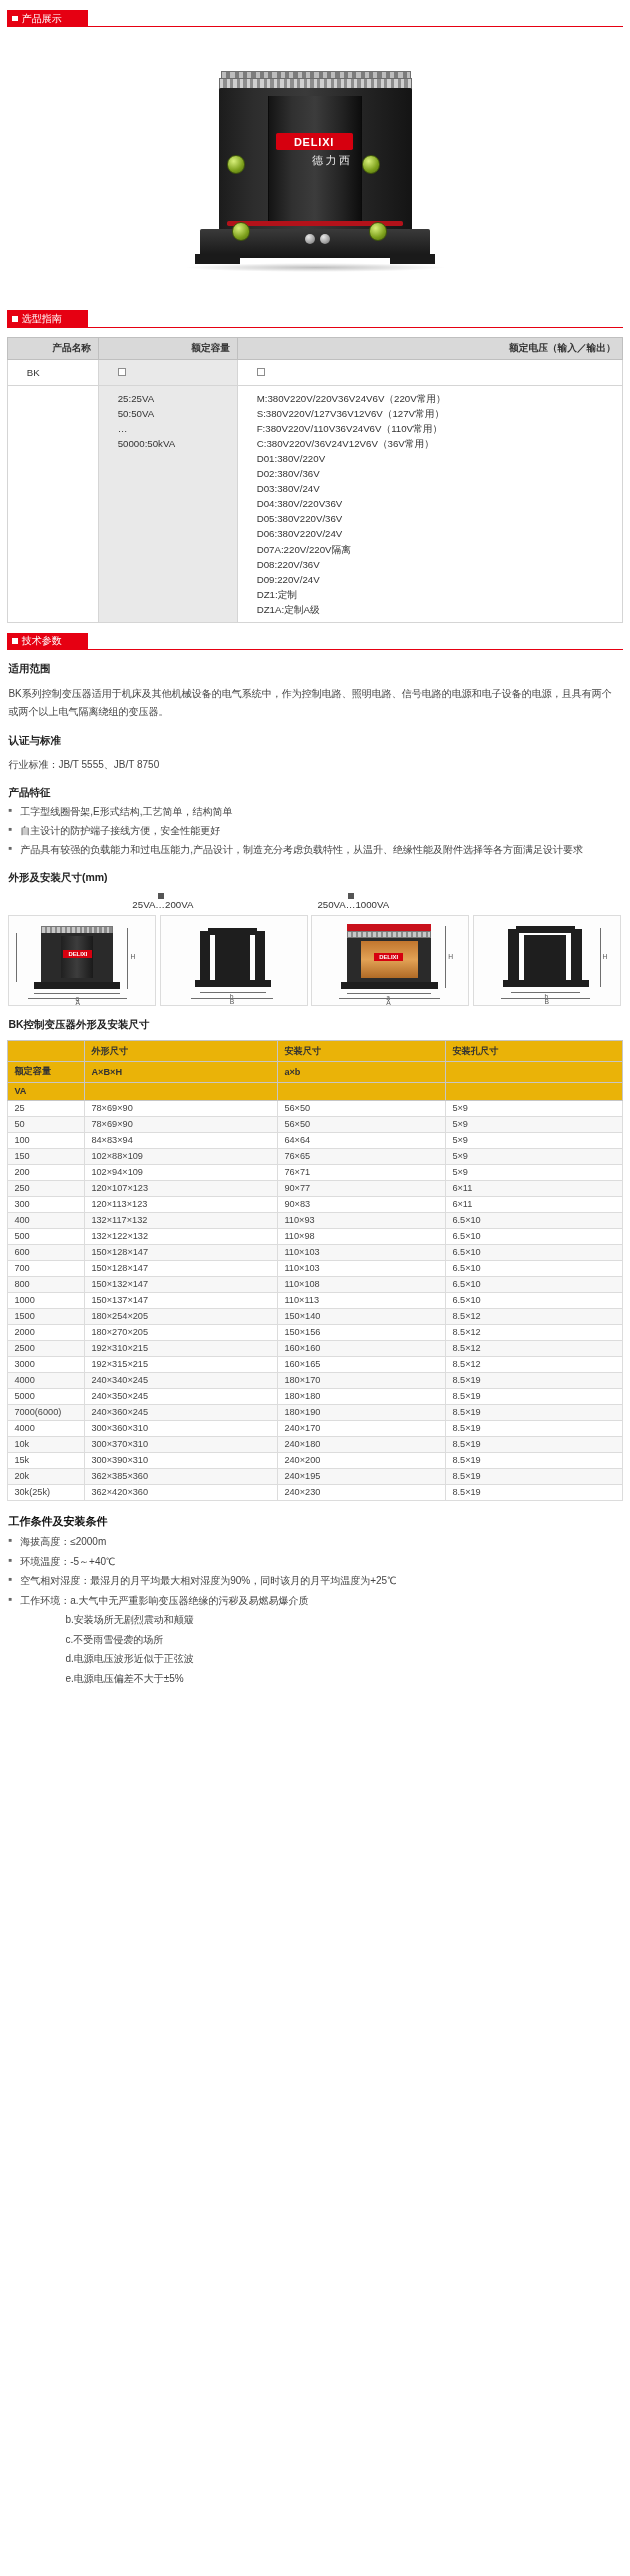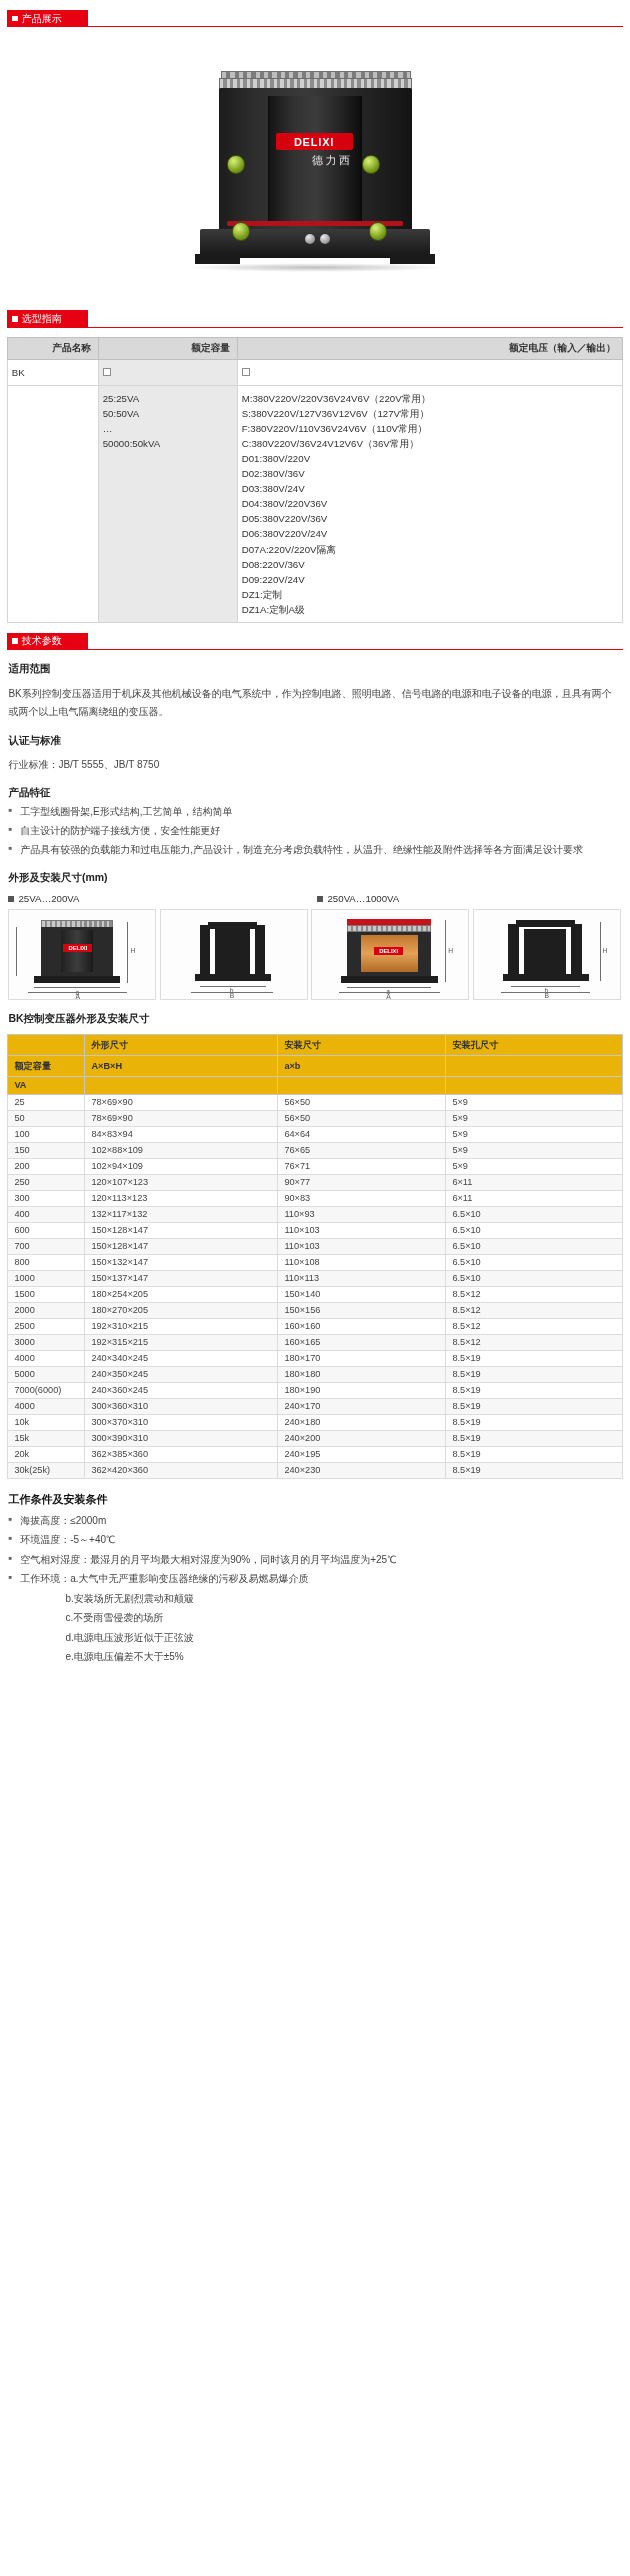--- a/index.html
+++ b/index.html
@@ -160,21 +160,21 @@
     border: 0.8px solid #bfbfbf;
     text-align: right;
     padding: 4.2px 6.7px;
     font-weight: bold;
     color: #333;
     font-size: 9.7px;
   }
   .sel-tbl td {
     border: 0.8px solid #d5d5d5;
     vertical-align: top;
-    padding: 5px 4px;
+    padding: 5px 19px;
     line-height: 1.55;
   }
   .sel-tbl td.c1 { width: 91px; }
   .sel-tbl td.c2 { width: 139px; }
   .chk {
     display: inline-block;
     width: 8.4px; height: 8.4px;
     border: 0.8px solid #8d8d8d;
     background: #fff;
   }
@@ -207,21 +207,21 @@
     font-size: 5.9px; color: #666; line-height: 2.9;
   }
 
   
   .dim-head-row {
     display: flex;
     margin: 8.4px 8.4px 0 8.4px;
     font-size: 9.7px;
     color: #333;
   }
-  .dim-head-row .lbl { display: flex; align-items: center; }
+  .dim-head-row .lbl { display: flex; align-items: center; flex-direction: column; }
   .dim-head-row .lbl .bsq {
     width: 5.9px; height: 5.9px; background: #555; margin-right: 4.2px;
   }
   .dim-head-row .lbl.left { width: 309px; }
   .draw-row {
     display: flex;
     gap: 3.4px;
     margin: 5px 8.4px 0 8.4px;
     background: #fff;
   }
@@ -534,20 +534,26 @@
             <td class="w3">90×83</td>
             <td>6×11</td>
           </tr>
           <tr>
             <td class="w1">400</td>
             <td class="w2">132×117×132</td>
             <td class="w3">110×93</td>
             <td>6.5×10</td>
           </tr>
           <tr>
+            <td class="w1">500</td>
+            <td class="w2">132×122×132</td>
+            <td class="w3">110×98</td>
+            <td>6.5×10</td>
+          </tr>
+          <tr>
             <td class="w1">600</td>
             <td class="w2">150×128×147</td>
             <td class="w3">110×103</td>
             <td>6.5×10</td>
           </tr>
           <tr>
             <td class="w1">700</td>
             <td class="w2">150×128×147</td>
             <td class="w3">110×103</td>
             <td>6.5×10</td>

